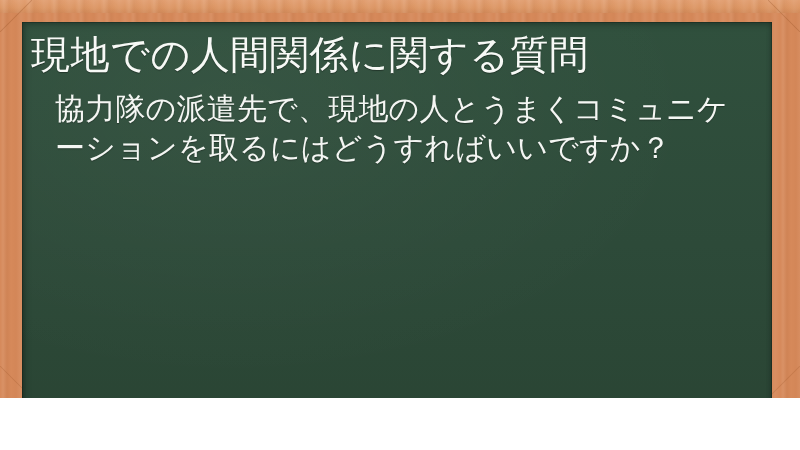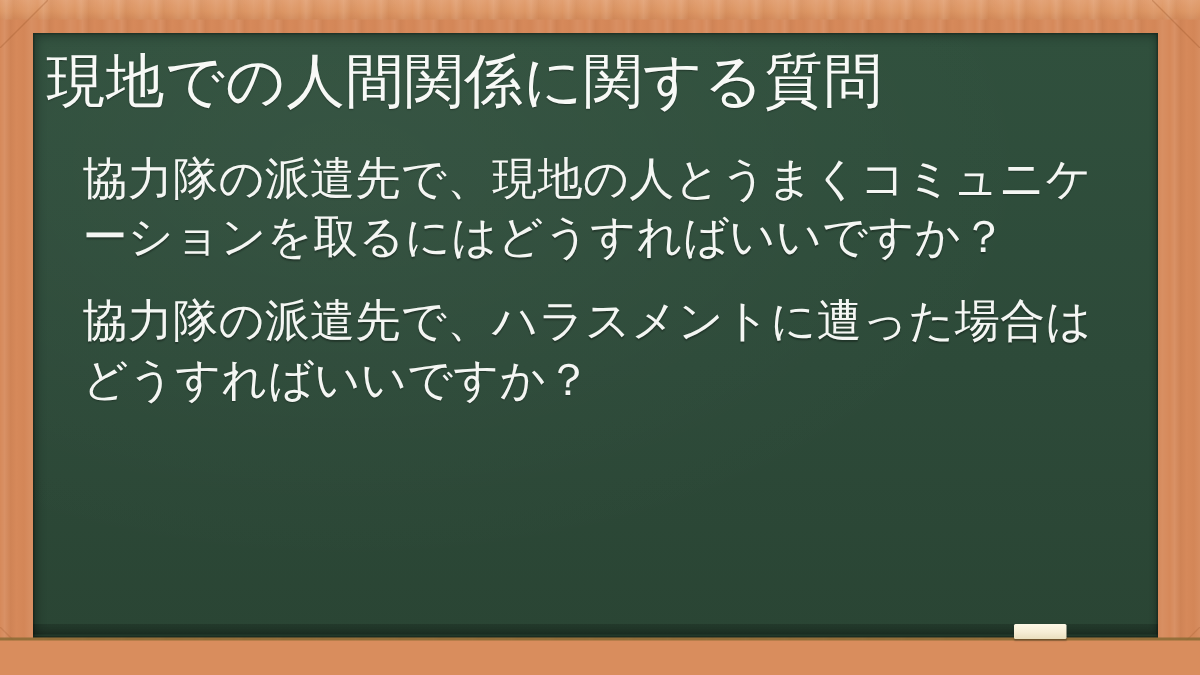--- a/index.html
+++ b/index.html
@@ -9,21 +9,21 @@
     background: #ffffff;
   }
   body {
     font-family: "Liberation Sans", "DejaVu Sans", sans-serif;
   }
 
   
   .slide {
     position: relative;
     width: 800px;
-    height: 450px;
+    height: 398px;
     overflow: hidden;
     box-sizing: border-box;
   }
 
   
   .frame {
     position: absolute;
     inset: 0;
     background-color: #d6895a;
     background-image:
@@ -130,21 +130,21 @@
     font-weight: 400;
     letter-spacing: 0.5px;
     line-height: 1.18;
     white-space: nowrap;
     text-shadow: 0 1px 1px rgba(0,0,0,0.35);
   }
 
   .qa-list {
     position: absolute;
     left: 33px;
-    top: 78px;
+    top: 67px;
     width: 688px;
     margin: 0;
     padding: 0;
     list-style: none;
   }
   .qa-item {
     color: #f4f6f3;
     font-size: 30px;
     font-weight: 400;
     line-height: 1.31;
@@ -177,21 +177,20 @@
   <div class="miter miter-tr"></div>
   <div class="miter miter-bl"></div>
   <div class="miter miter-br"></div>
 
   <div class="board">
 
     <div class="board-title">現地での人間関係に関する質問</div>
 
     <ul class="qa-list">
       <li class="qa-item">協力隊の派遣先で、現地の人とうまくコミュニケーションを取るにはどうすればいいですか？</li>
-      <li class="qa-item">協力隊の派遣先で、ハラスメントに遭った場合はどうすればいいですか？</li>
     </ul>
 
     <div class="board-dust"></div>
   </div>
 
   <div class="tray-lip"></div>
   <div class="tray"></div>
   <div class="chalk"></div>
 
 </div>

